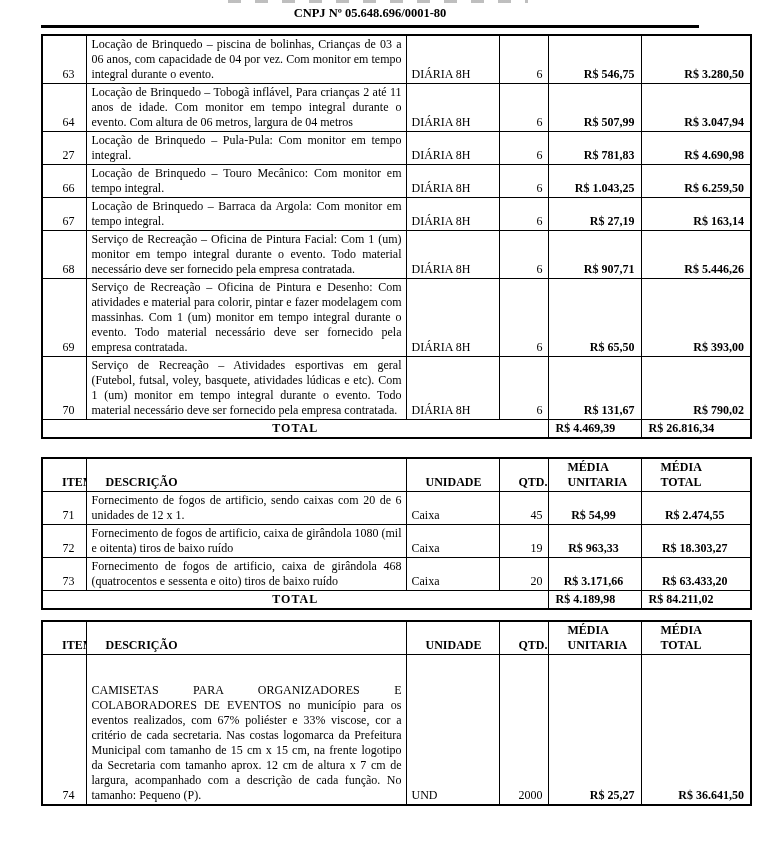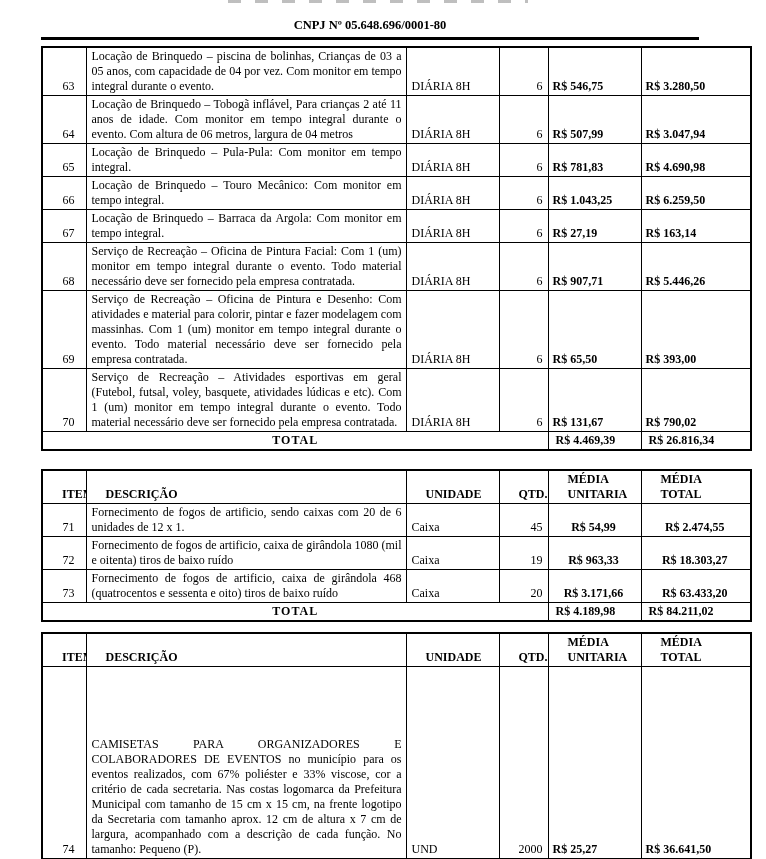--- a/index.html
+++ b/index.html
@@ -17,21 +17,21 @@
     color: #000;
   }
   
   .cutoff-remnant {
     position: absolute;
     top: 0; left: 228px;
     width: 300px; height: 3px;
     background: repeating-linear-gradient(90deg, #8a8a8a 0 13px, transparent 13px 27px);
     opacity: .55;
   }
-  .doc-head { padding-top: 6px; margin-top: 12px; }
+  .doc-head { padding-top: 6px; }
   .cnpj-line {
     width: 658px;
     margin-left: 41px;
     text-align: center;
     font-weight: bold;
     font-size: 12.5px;
   }
   .head-rule {
     width: 658px;
     margin: 4px 0 0 41px;
@@ -53,21 +53,21 @@
   .lot-table td {
     border: 1px solid #000;
     vertical-align: bottom;
     padding: 1px 4px;
     overflow: hidden;
   }
   .lot-table .c-item  { text-align: right; padding-right: 11px; margin-top: 32px; }
   .lot-table .c-desc  { text-align: justify; padding-left: 5px; padding-right: 4px; }
   .lot-table .c-unit  { text-align: left; padding-left: 5px; }
   .lot-table .c-qty   { text-align: right; padding-right: 5px; }
-  .lot-table .c-price, .lot-table .c-ptotal { font-weight: bold; text-align: left; padding-right: 6px; }
+  .lot-table .c-price, .lot-table .c-ptotal { font-weight: bold; text-align: right; padding-right: 6px; }
   
   .t2 .c-price, .t2 .c-ptotal { text-align: center; }
 
   .lot-title {
     text-align: center;
     font-weight: bold;
     padding: 1px 0 2px 0;
   }
   .hdr td {
     font-weight: bold;
@@ -77,21 +77,21 @@
     padding-left: 19px;
   }
   .hdr .wrapcap { display: block; width: 62px; }
   .total-row td { height: 18px; }
   .total-label {
     text-align: center !important;
     font-weight: bold;
     letter-spacing: 1px;
   }
   .total-val { font-weight: bold; text-align: left !important; padding-left: 7px !important; }
-  .t74 td { height: 192px; }
+  .t74 td { height: 150px; }
 </style>
 </head>
 <body>
 
 <div class="page">
 
   <div class="cutoff-remnant"></div>
 
   <div class="doc-head">
     <div class="cnpj-line">CNPJ Nº 05.648.696/0001-80</div>
@@ -103,36 +103,36 @@
       <col style="width:44px">
         <col style="width:320px">
         <col style="width:93px">
       <col style="width:49px">
         <col style="width:93px">
         <col style="width:110px">
     </colgroup>
     <tbody>
         <tr>
       <td class="c-item">63</td>
-      <td class="c-desc">Locação de Brinquedo – piscina de bolinhas, Crianças de 03 a 05 anos, com capacidade de 04 por vez. Com monitor em tempo integral durante o evento.</td>
+      <td class="c-desc">Locação de Brinquedo – piscina de bolinhas, Crianças de 03 a 06 anos, com capacidade de 04 por vez. Com monitor em tempo integral durante o evento.</td>
       <td class="c-unit">DIÁRIA 8H</td>
       <td class="c-qty">6</td>
       <td class="c-price">R$ 546,75</td>
       <td class="c-ptotal">R$ 3.280,50</td>
     </tr>
     <tr>
       <td class="c-item">64</td>
       <td class="c-desc">Locação de Brinquedo – Tobogã inflável, Para crianças 2 até 11 anos de idade. Com monitor em tempo integral durante o evento.  Com altura de 06 metros, largura de 04 metros</td>
       <td class="c-unit">DIÁRIA 8H</td>
       <td class="c-qty">6</td>
       <td class="c-price">R$ 507,99</td>
       <td class="c-ptotal">R$ 3.047,94</td>
     </tr>
     <tr>
-      <td class="c-item">65</td>
+      <td class="c-item">27</td>
       <td class="c-desc">Locação de Brinquedo – Pula-Pula: Com monitor em tempo integral.</td>
       <td class="c-unit">DIÁRIA 8H</td>
       <td class="c-qty">6</td>
       <td class="c-price">R$ 781,83</td>
       <td class="c-ptotal">R$ 4.690,98</td>
     </tr>
     <tr>
       <td class="c-item">66</td>
       <td class="c-desc">Locação de Brinquedo – Touro Mecânico: Com monitor em tempo integral.</td>
       <td class="c-unit">DIÁRIA 8H</td>

